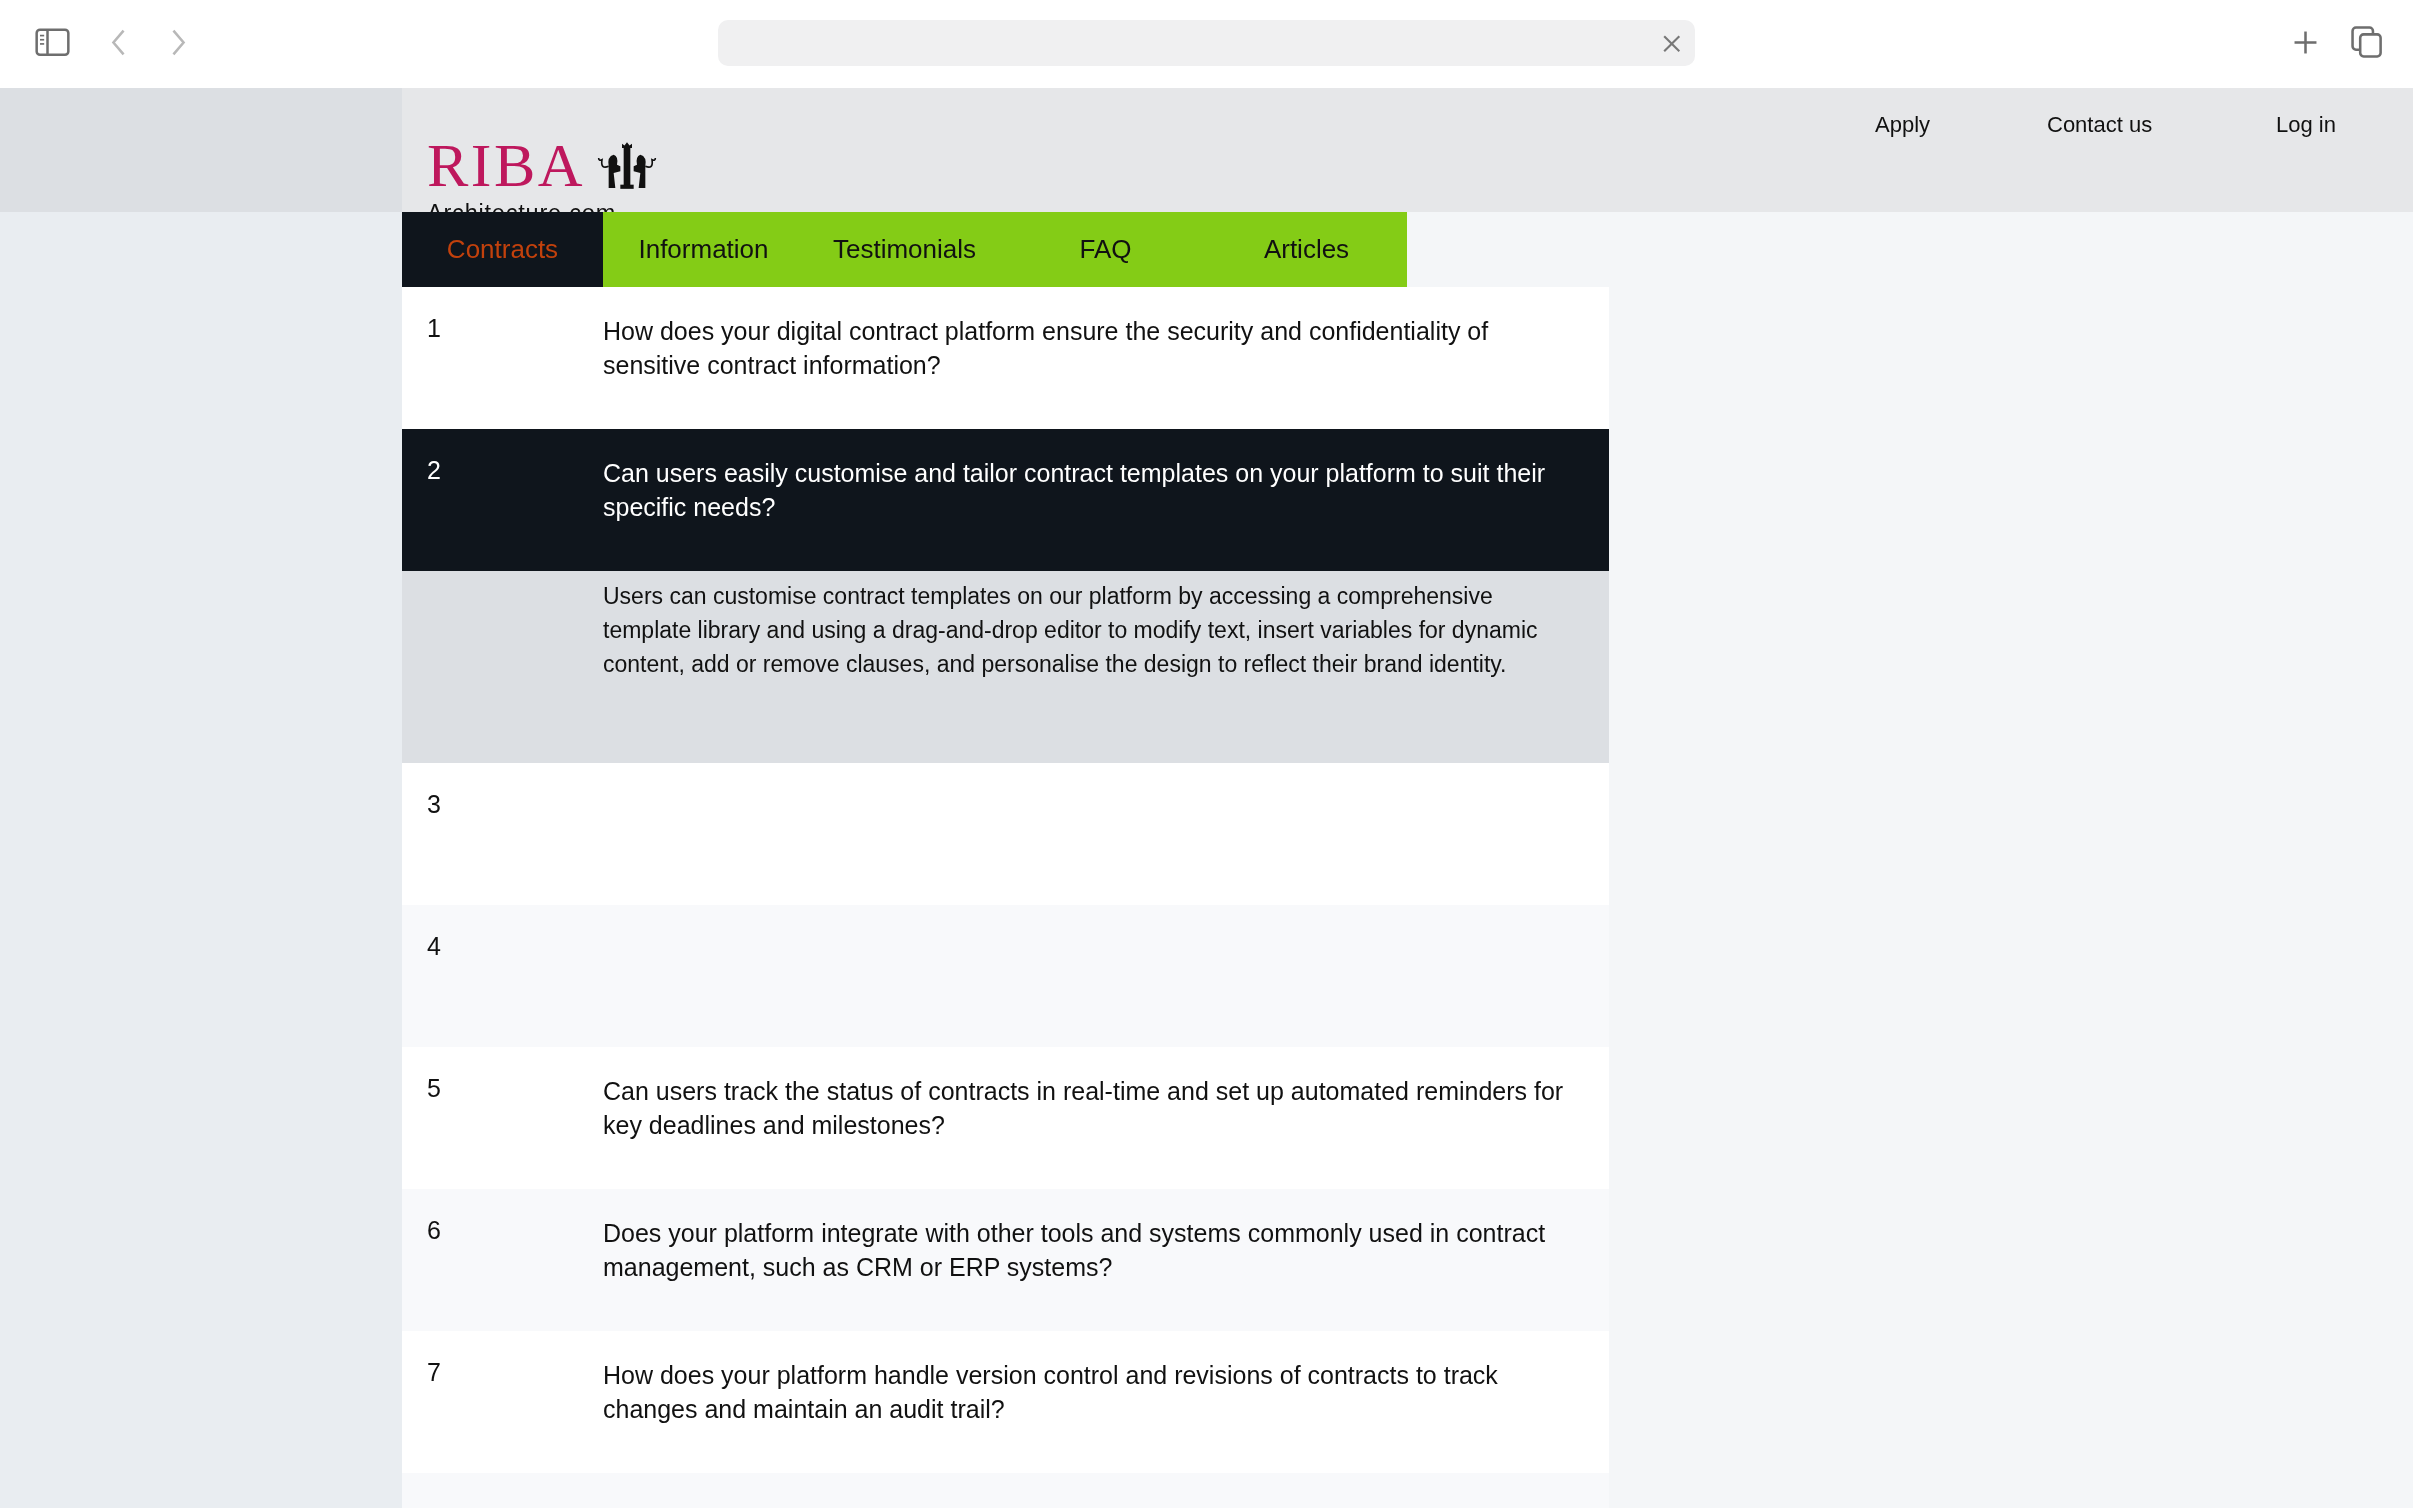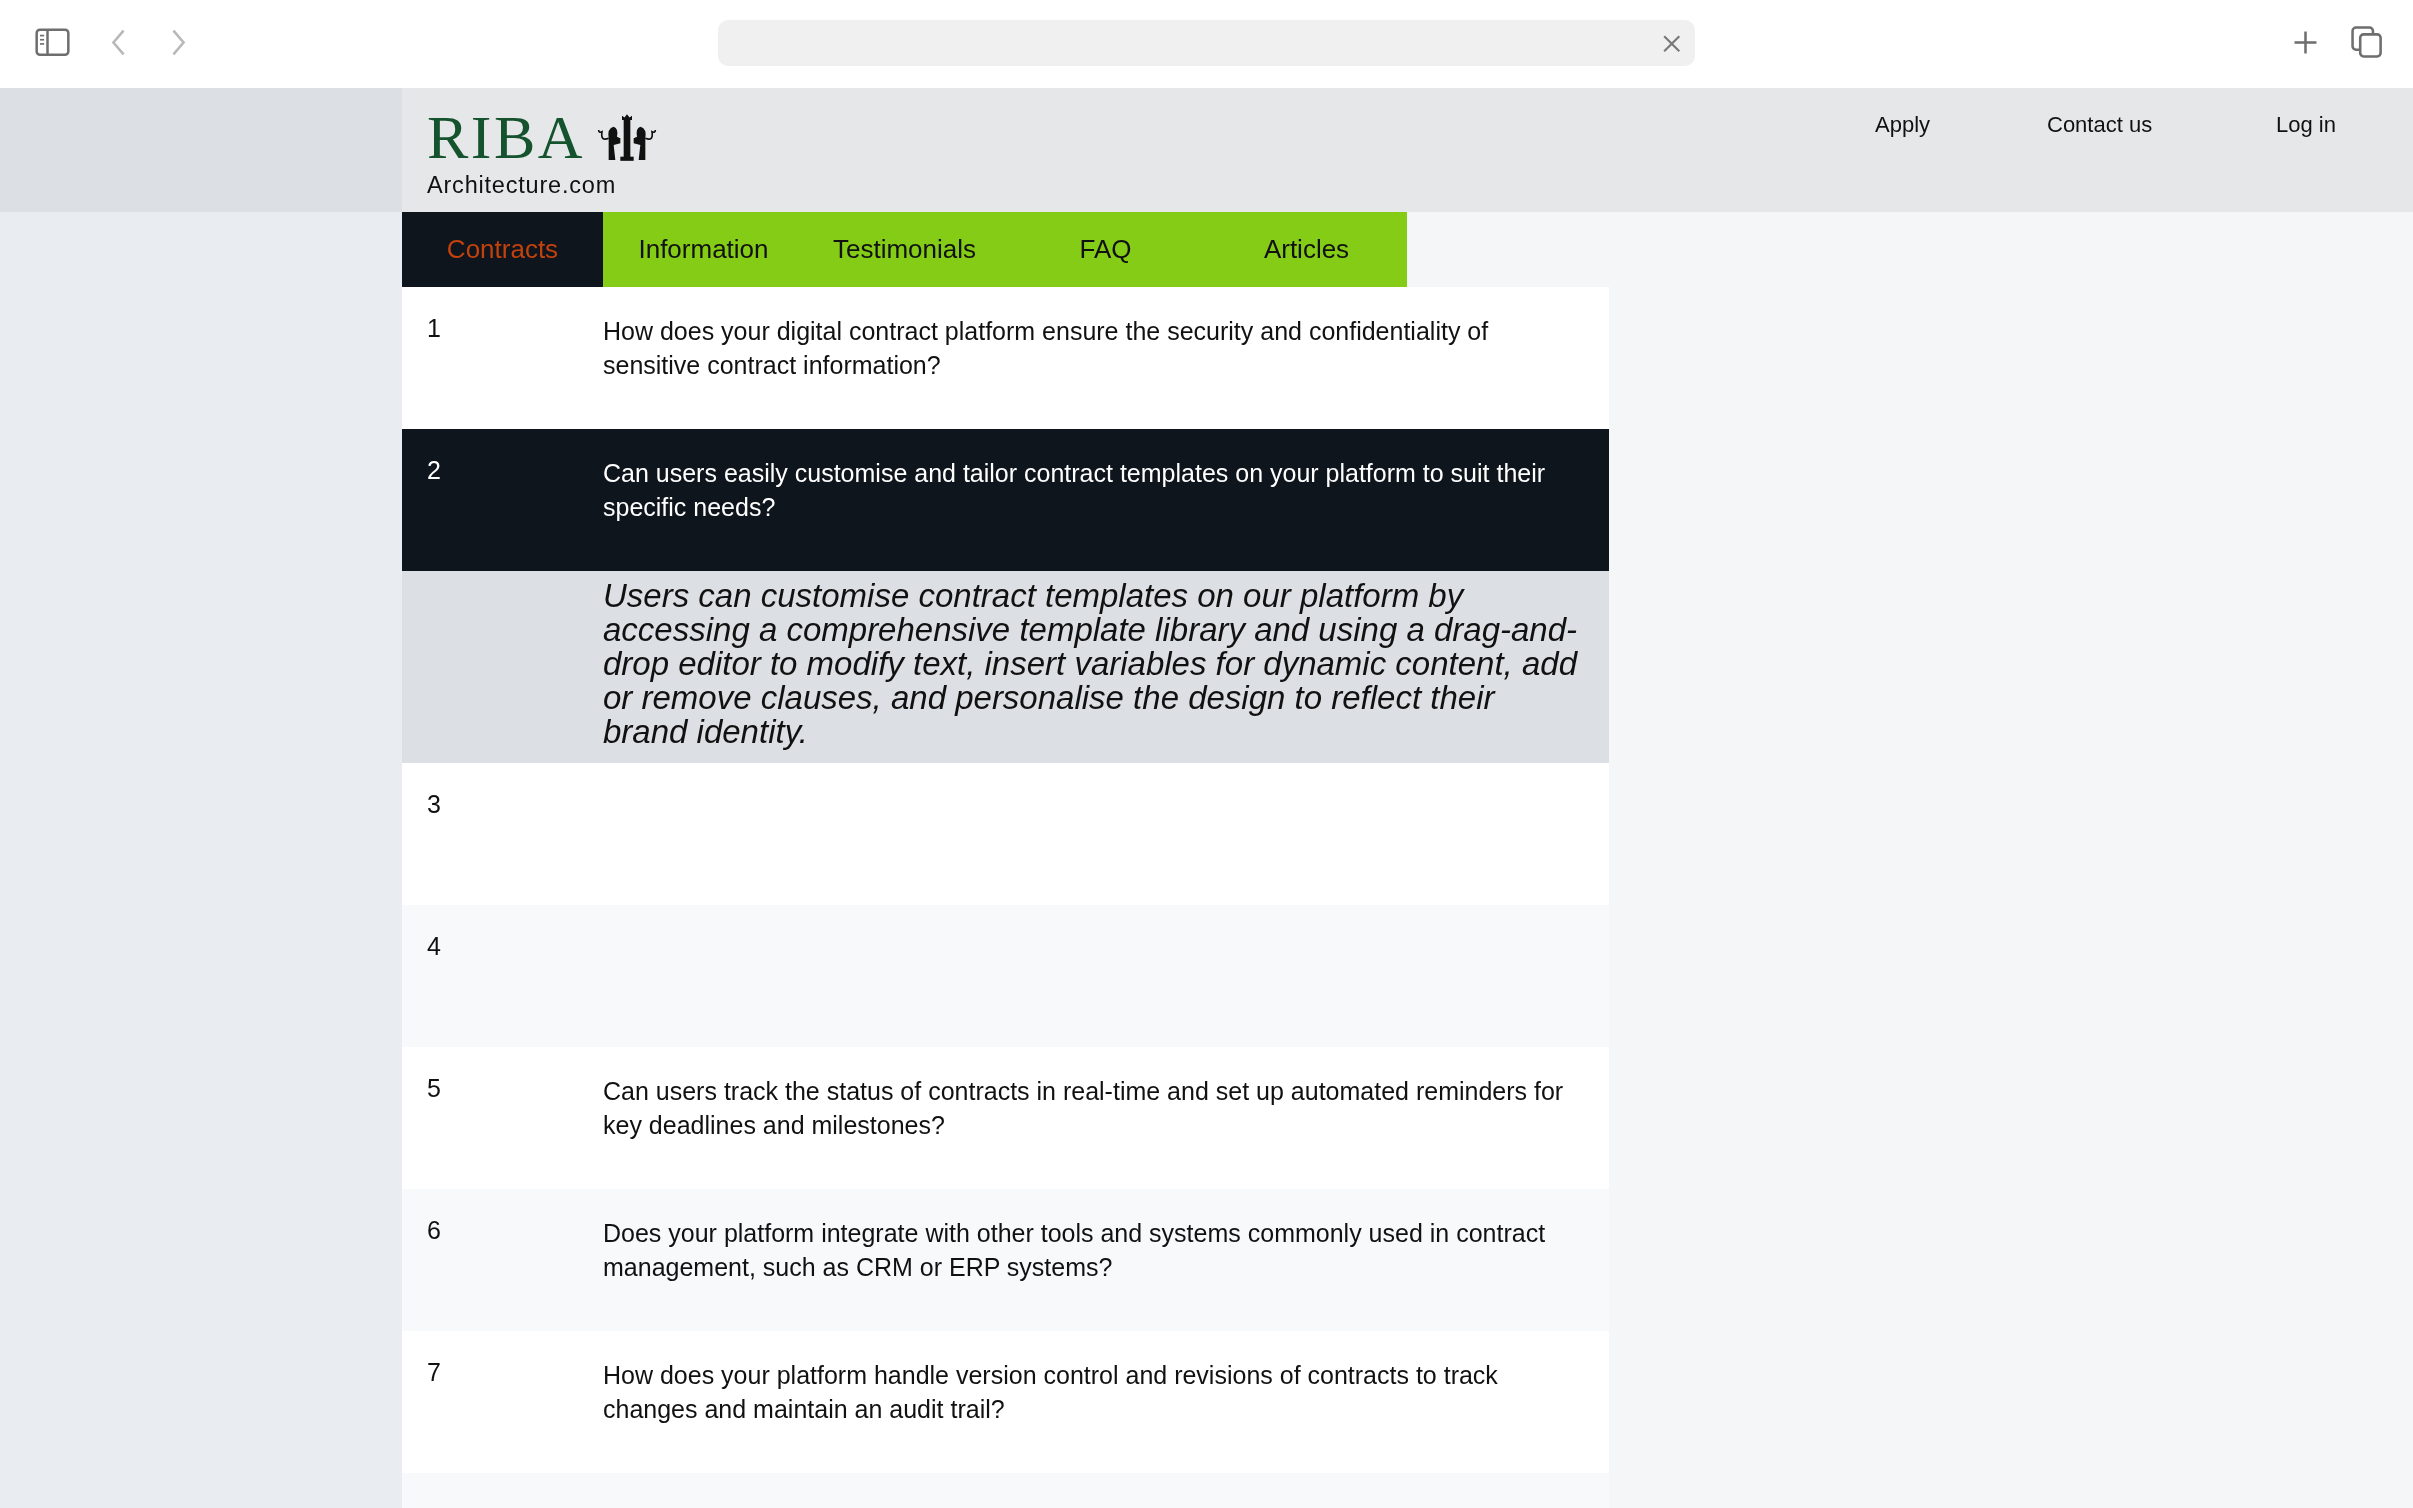--- a/index.html
+++ b/index.html
@@ -31,22 +31,22 @@
   .site-header {
     position: absolute; left: 0; top: 88px; width: 2413px; height: 124px;
     background: #e6e7e9;
   }
   .header-gutter {
     position: absolute; left: 0; top: 0; width: 402px; height: 124px; background: #dcdfe3;
   }
   .logo { position: absolute; left: 427px; top: 18.4px; cursor: pointer; }
   .logo-riba {
     font-family: "Liberation Serif", "DejaVu Serif", serif;
-    font-size: 62px; letter-spacing: 2.5px; line-height: 1; color: #14532d;
-    display: inline-block; vertical-align: bottom;
+    font-size: 62px; letter-spacing: 2.5px; line-height: 1; color: #be185d;
+    display: inline-block; vertical-align: bottom; margin-top: 28px;
   }
   .logo-crest { display: inline-block; vertical-align: bottom; margin-left: 8.4px; margin-bottom: 3.4px; }
   .logo-sub { font-size: 23.5px; letter-spacing: 0.8px; color: #111; margin-top: 3.4px; }
   .header-nav { position: absolute; top: 23.5px; font-size: 22px; color: #111; cursor: pointer; }
   .nav-apply { left: 1875px; }
   .nav-contact { left: 2047px; }
   .nav-login { left: 2276px; }
 
   
   .page-gutter {
@@ -64,21 +64,21 @@
   
   .faq { position: absolute; left: 402px; top: 287px; width: 1207px; }
   .faq-row { position: relative; height: 142px; background: #ffffff; cursor: pointer; }
   .faq-row.alt { background: #f8f9fb; }
   .faq-row.active { background: #0f151c; color: #fff; }
   .faq-num { position: absolute; left: 25px; top: 27px; font-size: 25px; }
   .faq-q { position: absolute; left: 201px; top: 27px; width: 964px; font-size: 25px; line-height: 34px; }
   .faq-answer {
     position: relative; height: 192px; background: #dcdfe3;
   }
-  .faq-a { position: absolute; left: 201px; top: 8.4px; width: 980px; font-size: 33px; line-height: 34px; color: #111; font-style: italic; }
+  .faq-a { position: absolute; left: 201px; top: 8.4px; width: 980px; font-size: 23px; line-height: 34px; color: #111; }
 </style>
 </head>
 <body>
 
 <div class="toolbar">
   <div class="tb-icon sidebar-toggle">
     <svg width="35" height="28.5" viewBox="0 0 42 34">
         <rect x="2" y="2" width="38" height="30" rx="4" fill="none" stroke="#6e6e6e" stroke-width="3"></rect>
         <line x1="15" y1="2" x2="15" y2="32" stroke="#6e6e6e" stroke-width="3"></line>
         <line x1="6" y1="9" x2="11" y2="9" stroke="#6e6e6e" stroke-width="2"></line>

